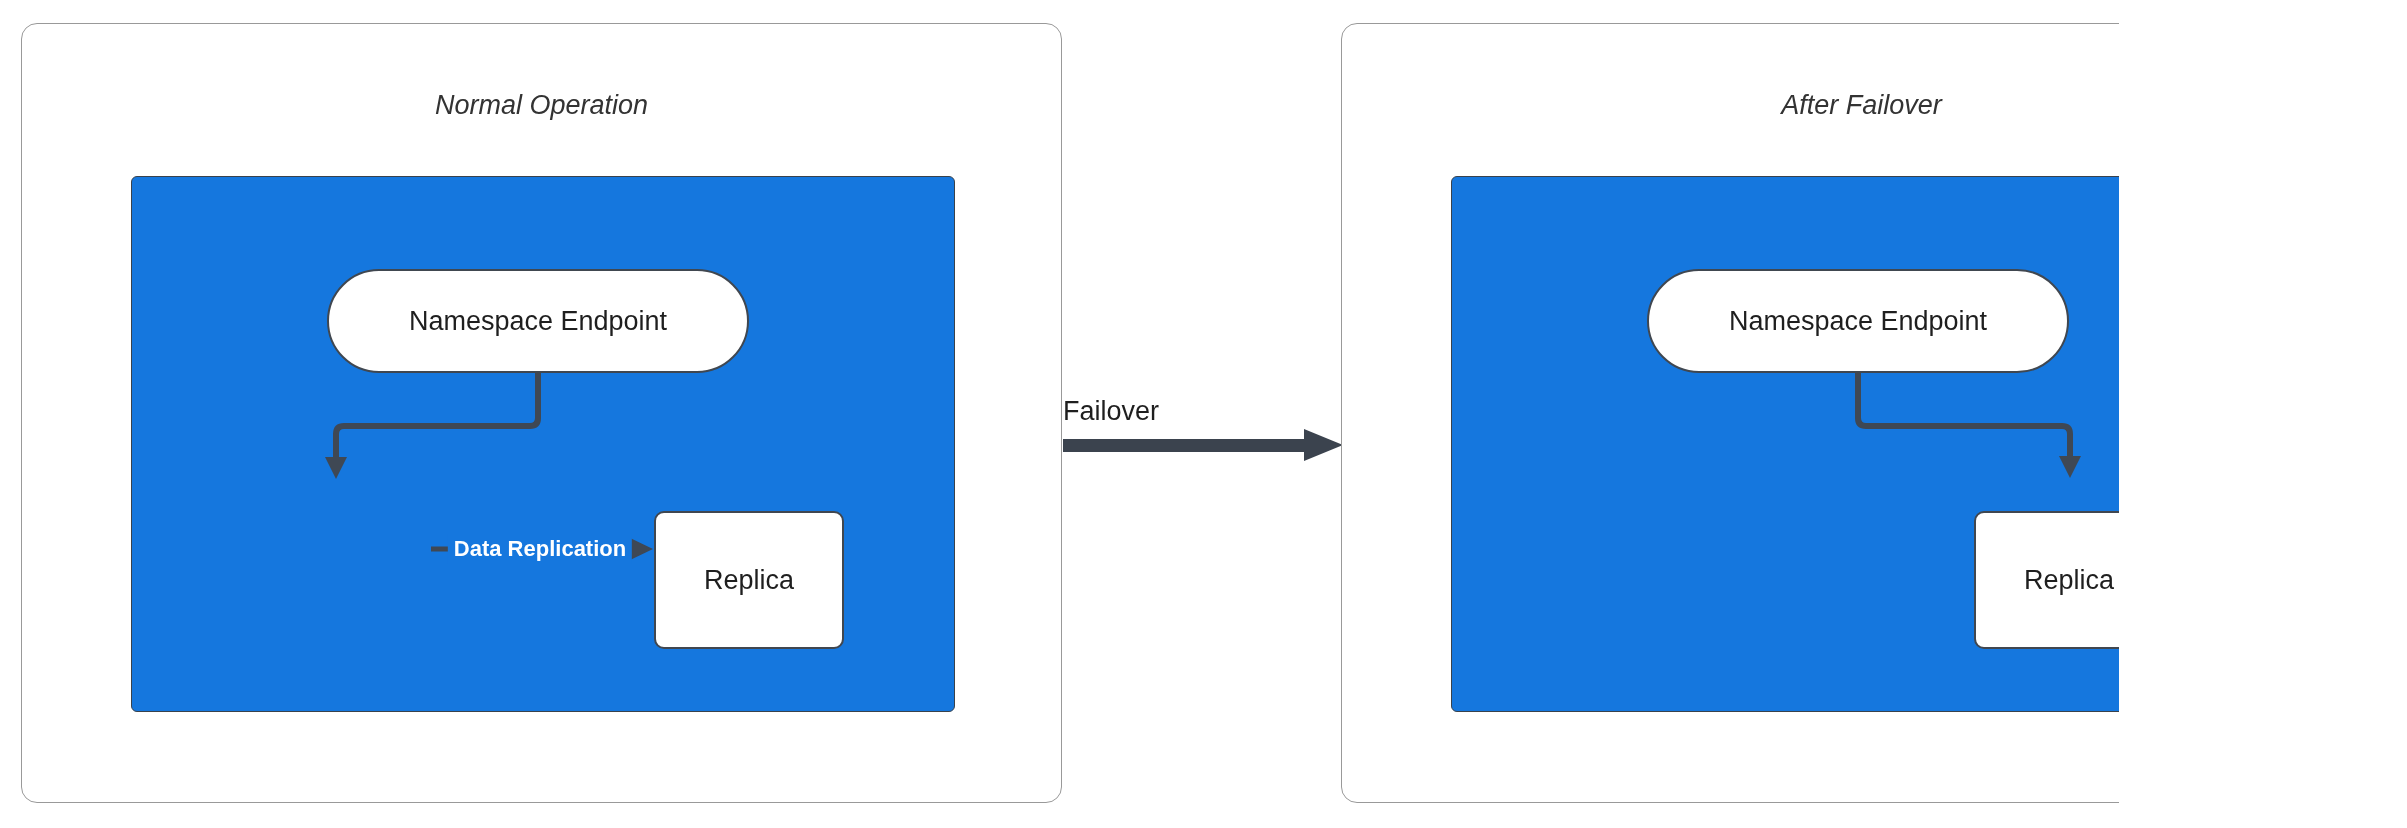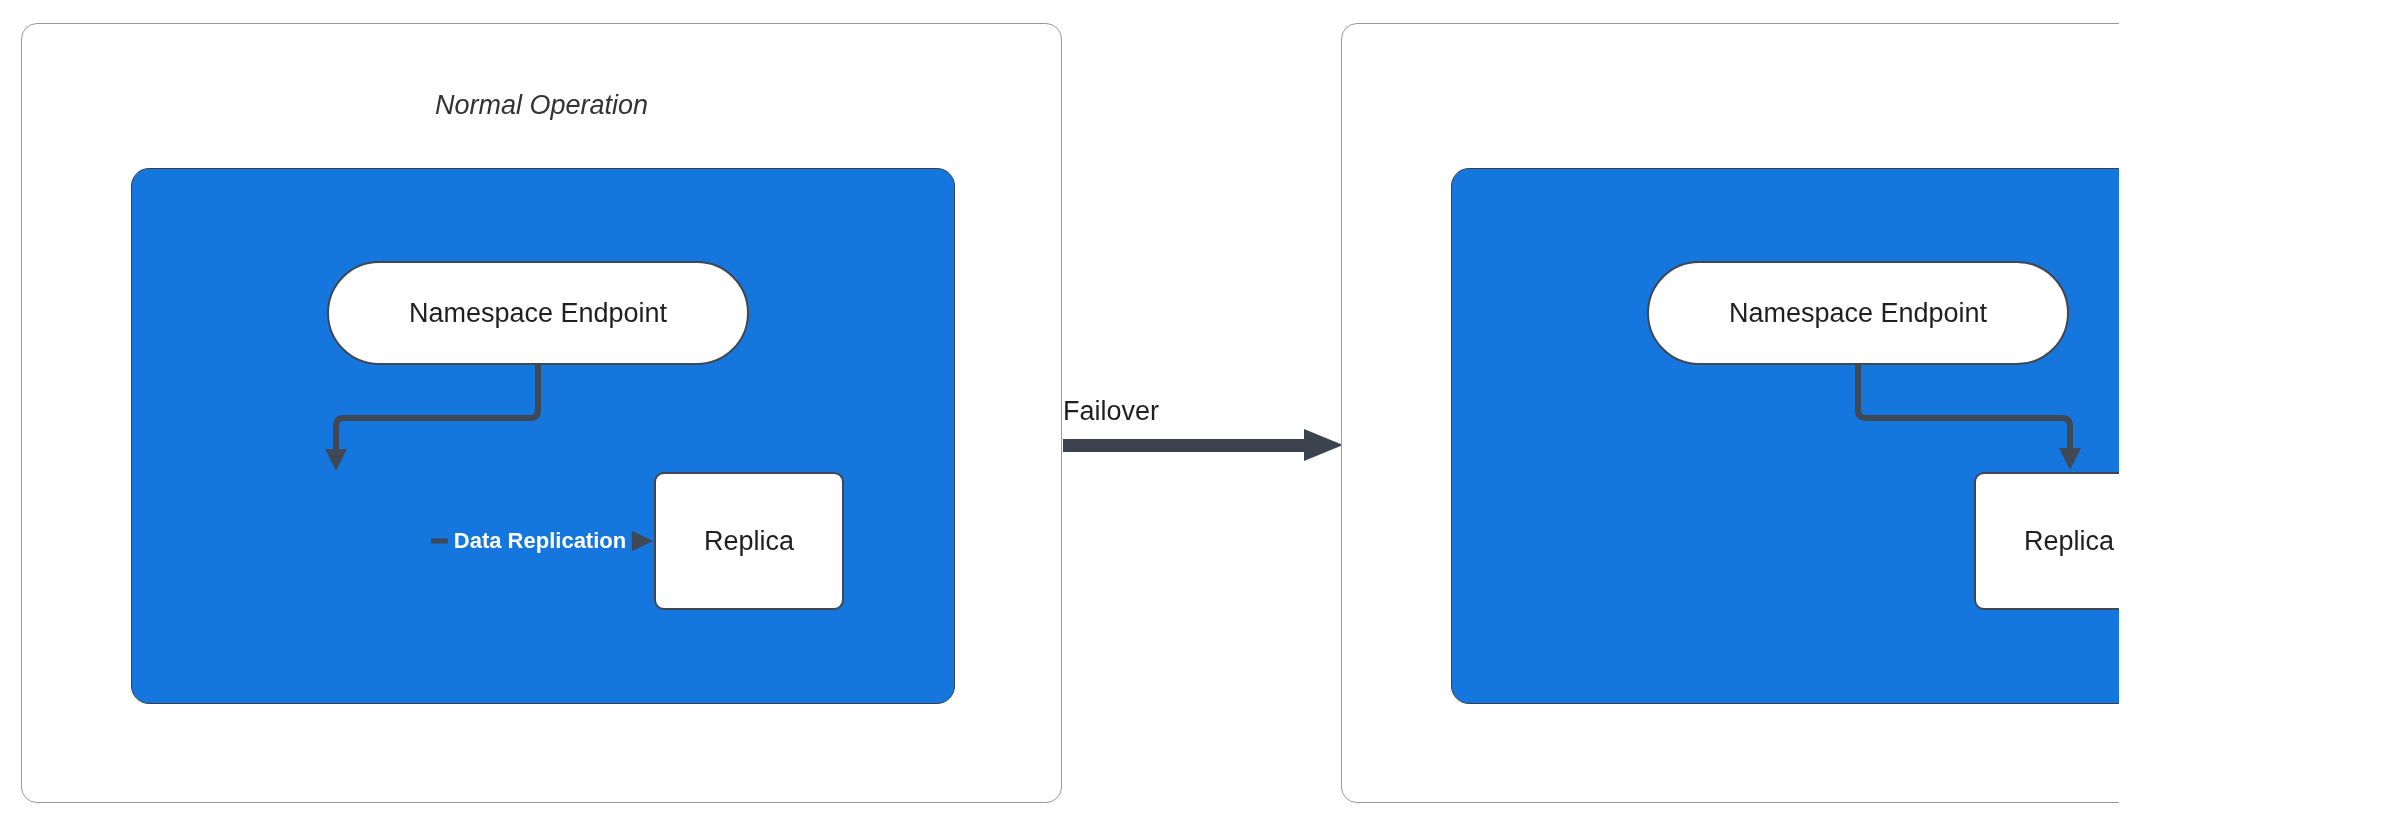--- a/index.html
+++ b/index.html
@@ -13,35 +13,35 @@
   body{background:var(--canvas-bg);font-family:"Liberation Sans",sans-serif;}
   .canvas{position:relative;width:2119px;height:828px;background:var(--canvas-bg);overflow:hidden;}
 
   .panel{position:absolute;top:23px;width:1041px;height:780px;background:#fff;
          border:1px solid var(--panel-border);border-radius:16px;box-sizing:border-box;}
   .panel.left{left:21px;} .panel.right{left:1341px;}
 
   .panel-title{position:absolute;top:64px;left:0;right:0;text-align:center;
                font-style:italic;font-size:27px;line-height:34px;color:var(--title-text);}
 
-  .cluster{position:absolute;left:109px;top:144px;width:822px;height:534px;
+  .cluster{position:absolute;left:109px;top:152px;width:822px;height:534px;
            background:var(--container-blue);border:1px solid var(--cluster-border);
-           border-radius:18px;box-sizing:content-box;}
+           border-radius:6px;box-sizing:content-box;}
 
   .pill{position:absolute;left:195px;top:92px;width:422px;height:104px;
         background:var(--node-fill);border:2px solid var(--node-border);border-radius:54px;
         display:flex;align-items:center;justify-content:center;
         font-size:27px;color:var(--node-text);box-sizing:border-box;}
 
   .node{position:absolute;top:303px;width:190px;height:138px;
         background:var(--node-fill);border:2px solid var(--node-border);border-radius:10px;
         display:flex;align-items:center;justify-content:center;text-align:center;
         font-size:27px;line-height:35px;color:var(--node-text);
         padding:0 10px;box-sizing:border-box;}
-  .node.pos-a{left:109px;} .node.pos-b{left:522px;}
+  .node.pos-a{left:109px;} .node.pos-b{left:522px;margin-top:31px;}
   .node.recovering{background:var(--recovering-fill);border:1.5px solid var(--recovering-border);
                    color:var(--recovering-text);font-style:italic;}
 
   .edges{position:absolute;left:0;top:0;width:822px;height:534px;}
   .edge-stroke{stroke:var(--arrow);stroke-width:6;fill:none;}
   .edge-stroke.thin{stroke-width:5;}
   .edge-head{fill:var(--arrow);stroke:none;}
 
   .edge-label{position:absolute;left:408px;top:372px;transform:translate(-50%,-50%);
               background:var(--container-blue);color:var(--edge-label-text);
@@ -81,20 +81,21 @@
     </div>
   </section>
 
   <div class="failover-label">Failover</div>
   <svg class="failover-svg" width="281" height="34" viewBox="0 0 281 34">
     <rect class="failover-shape" x="0" y="11" width="241" height="13"></rect>
     <polygon class="failover-shape" points="241,1 241,33 280,17"></polygon>
   </svg>
 
   <section class="panel right">
+    <div class="panel-title">After Failover</div>
 
     <div class="cluster">
       <svg class="edges" viewBox="0 0 822 534">
         <path class="edge-stroke" d="M406,196 L406,241 Q406,249 414,249 L610,249 Q618,249 618,257 L618,281"></path>
         <polygon class="edge-head" points="618,301 607,279 629,279"></polygon>
       </svg>
 
       <div class="pill">
         <span>Namespace Endpoint</span>
       </div>

